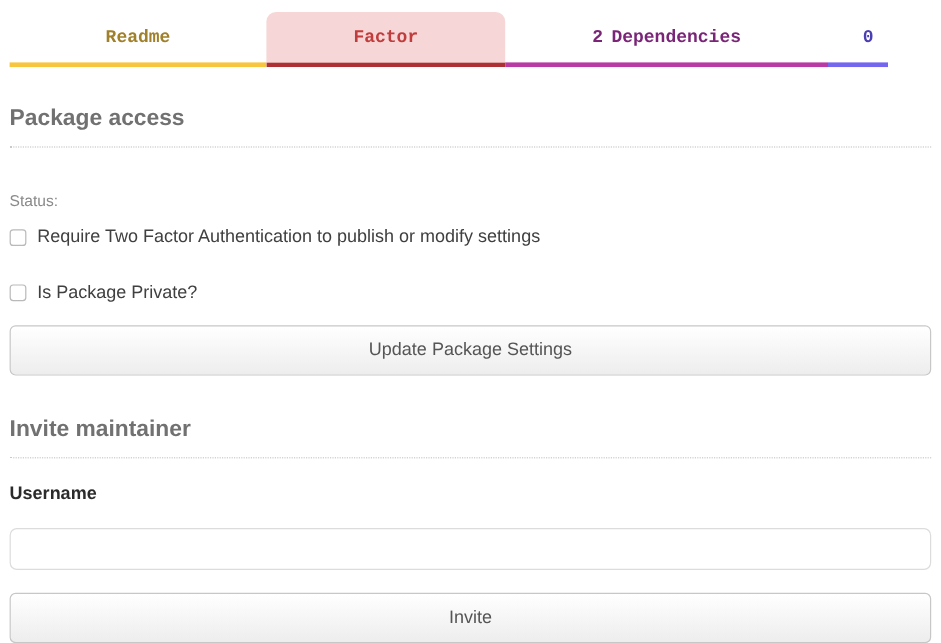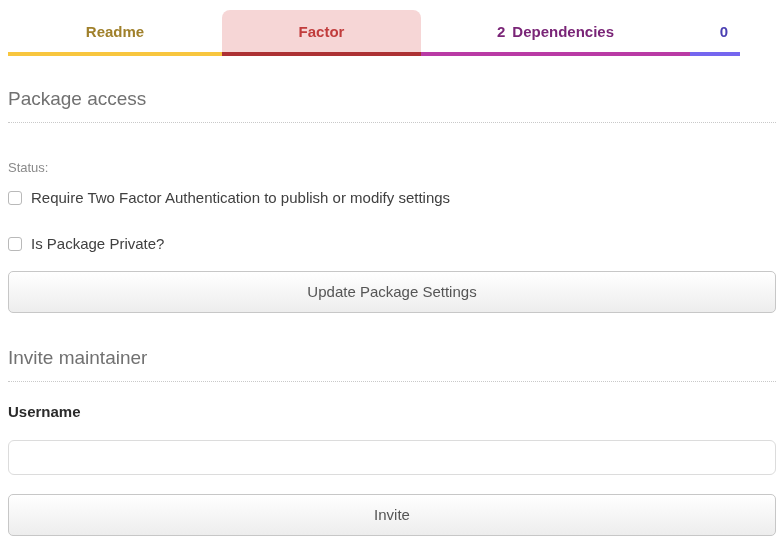--- a/index.html
+++ b/index.html
@@ -4,36 +4,36 @@
 <style>
   html,body{margin:0;padding:0;}
   body{
     width:784px;height:536px;overflow:hidden;background:#fff;
     font-family:"Liberation Sans","DejaVu Sans",sans-serif;
     -webkit-font-smoothing:antialiased;
   }
   
   .tabbar{
     display:flex;width:740px;padding-left:8px;box-sizing:border-box;
-    overflow:hidden;background:#fff;
+    overflow:hidden;background:#fff;font-family:Liberation Mono, monospace;
   }
   .tab{
     box-sizing:border-box;display:flex;align-items:center;justify-content:center;
     gap:7px;height:46px;margin-top:10px;border-bottom:4px solid transparent;
     font-size:15px;font-weight:600;white-space:nowrap;cursor:pointer;
   }
   .tab-readme{width:214px;}
   .tab-admin{width:199px;border-radius:8px 8px 0 0;}
   .tab-dependencies{width:269px;}
   .tab-dependents{flex:1;justify-content:flex-end;padding-right:12px;}
   
   .content{padding:0 8px;}
   .section-title{
     margin:0;padding:32px 0 12px;border-bottom:1px dotted #c9c9c9;
-    font-size:19px;font-weight:400;color:#717171;line-height:1.15;
+    font-size:19px;font-weight:700;color:#717171;line-height:1.15;
   }
   .section-title.invite{padding-top:34px;}
   .status-block{margin-top:37px;}
   .status-label{font-size:13px;color:#8a8a8a;line-height:16px;}
   .status-value{font-size:16.5px;color:#2b2b2b;line-height:22px;margin-top:2px;}
   .checkbox-row{display:flex;align-items:center;gap:9px;}
   .checkbox-row.first{margin-top:28px;}
   .checkbox-row.second{margin-top:13px;}
   .checkbox-row input[type=checkbox]{
     appearance:none;-webkit-appearance:none;width:14px;height:14px;margin:0;

